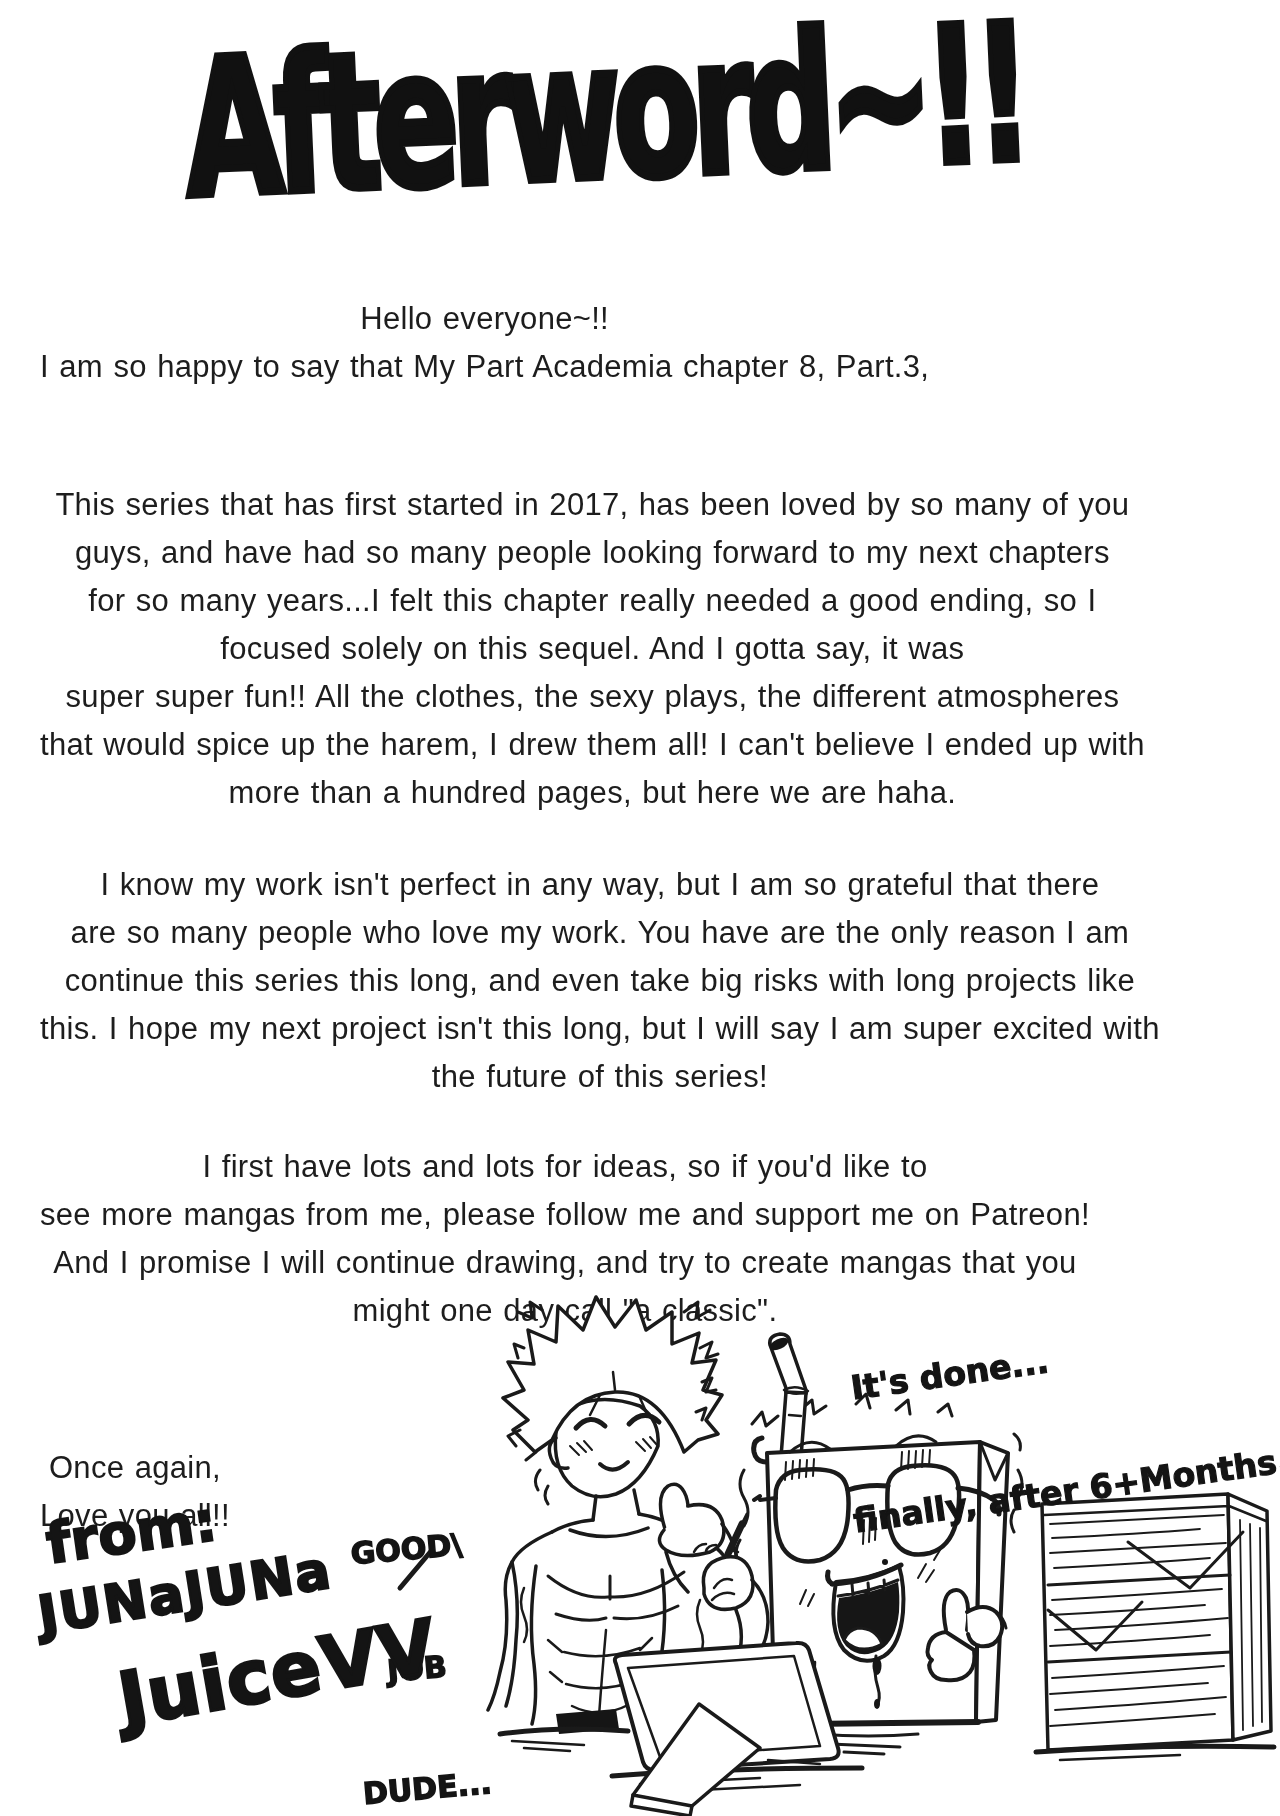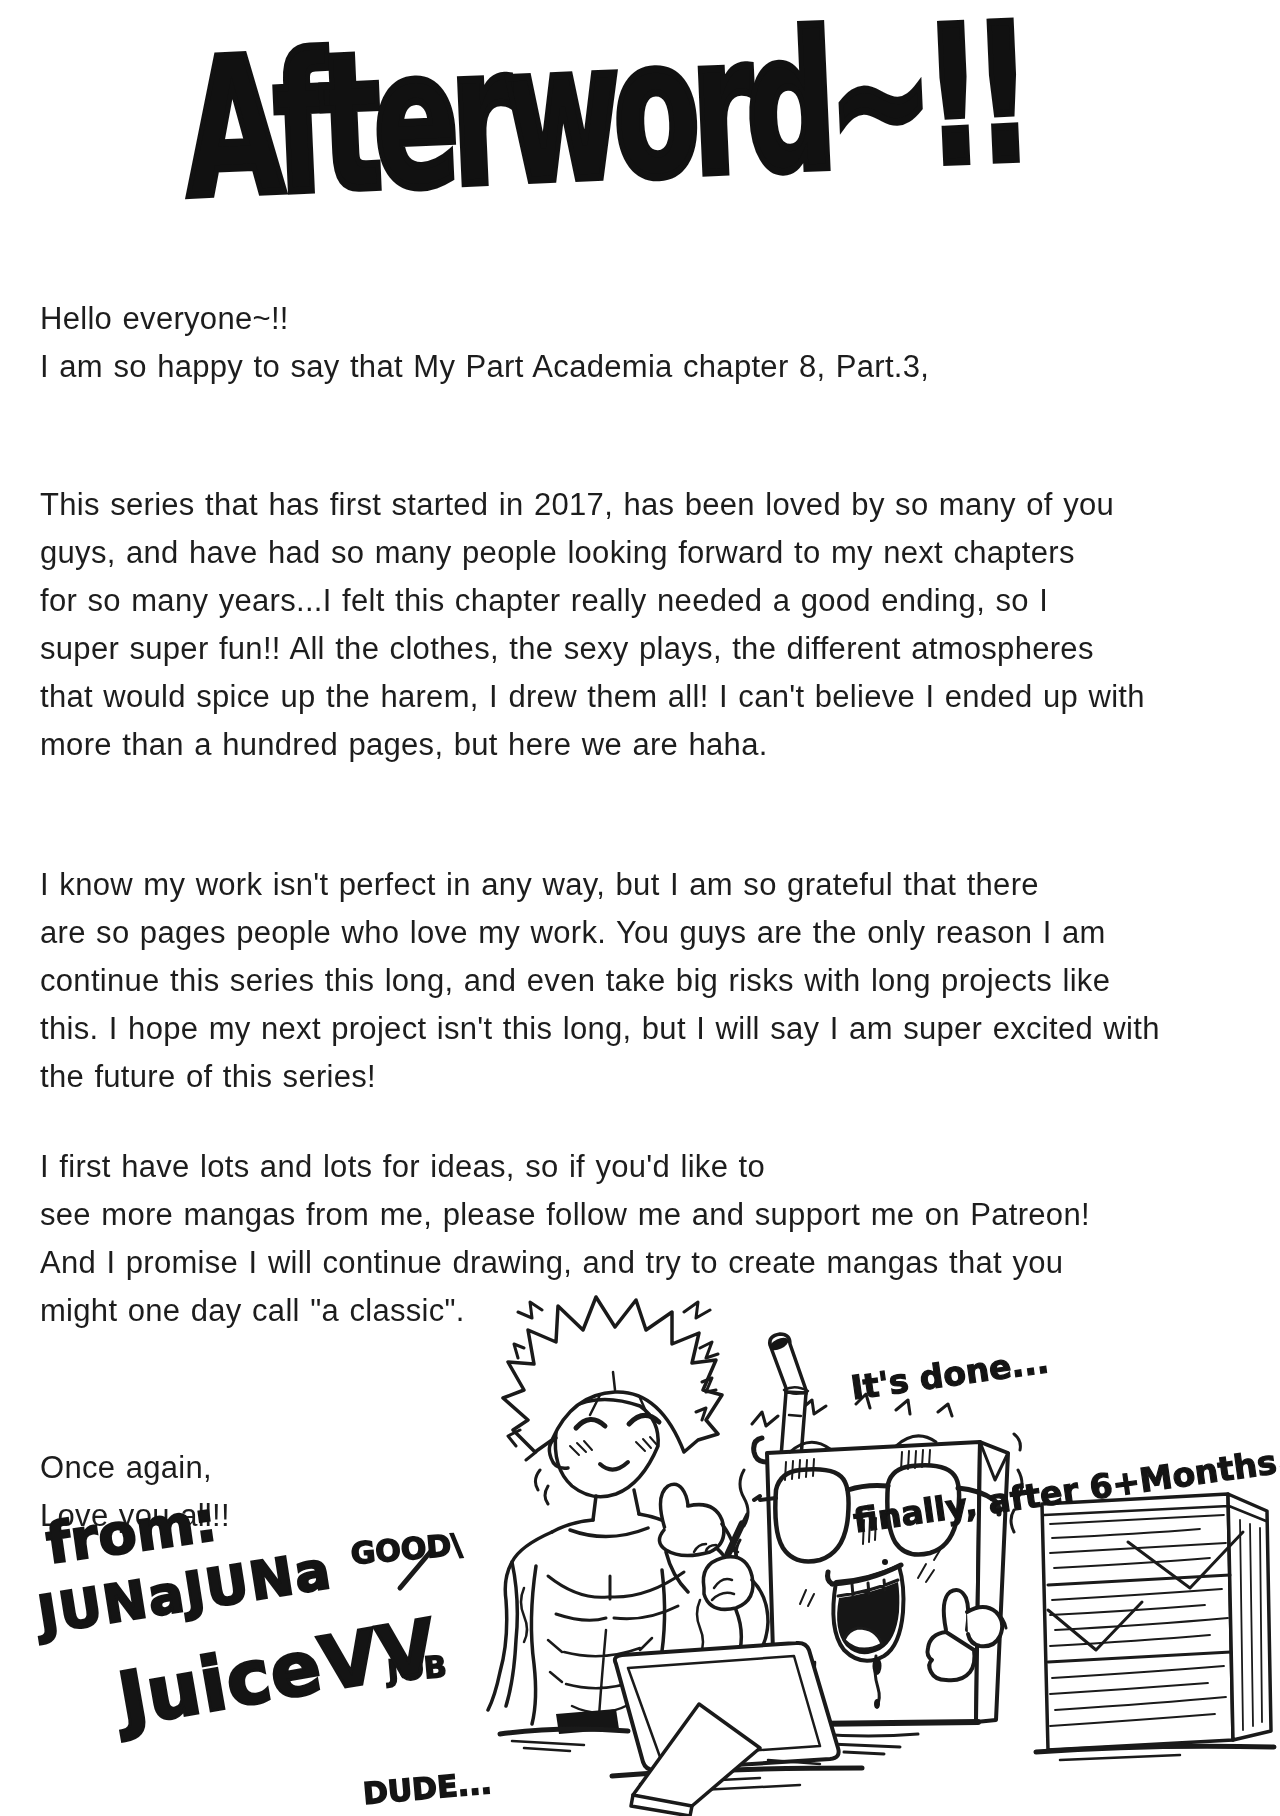--- a/index.html
+++ b/index.html
@@ -16,21 +16,21 @@
     transform-origin:left top;
     -webkit-text-stroke:5px #111;
     color:#111; white-space:pre;
   }
   .para {
     position:absolute; left:40px;
     font-size:31px; line-height:48px;
     letter-spacing:0.3px; word-spacing:1.5px;
     color:#1d1d1d;
   }
-  .line { white-space:pre; }
+  .line { white-space:pre;text-align:center; }
   .hand { font-family:"DejaVu Sans", sans-serif; font-weight:bold; color:#141414; }
   .done-note {
     position:absolute; left:820px; top:1282px;
     font-size:33px; line-height:44px;
     transform:rotate(-8deg); transform-origin:left top;
     -webkit-text-stroke:1.2px #141414; white-space:pre;
   }
   .done-note .l1 { padding-left:16px; }
   .goodjob {
     position:absolute; left:328px; top:1456px; width:140px;
@@ -67,28 +67,29 @@
 
   <div class="para" style="top:295px">
     <div class="line">Hello everyone~!!</div>
     <div class="line">I am so happy to say that My Part Academia chapter 8, Part.3,</div>
   </div>
 
   <div class="para" style="top:481px">
     <div class="line">This series that has first started in 2017, has been loved by so many of you</div>
     <div class="line">guys, and have had so many people looking forward to my next chapters</div>
     <div class="line">for so many years...I felt this chapter really needed a good ending, so I</div>
+    <div class="line">focused solely on this sequel. And I gotta say, it was</div>
     <div class="line">super super fun!! All the clothes, the sexy plays, the different atmospheres</div>
     <div class="line">that would spice up the harem, I drew them all! I can't believe I ended up with</div>
     <div class="line">more than a hundred pages, but here we are haha.</div>
   </div>
 
   <div class="para" style="top:861px">
     <div class="line">I know my work isn't perfect in any way, but I am so grateful that there</div>
-    <div class="line">are so pages people who love my work. You guys are the only reason I am</div>
+    <div class="line">are so many people who love my work. You have are the only reason I am</div>
     <div class="line">continue this series this long, and even take big risks with long projects like</div>
     <div class="line">this. I hope my next project isn't this long, but I will say I am super excited with</div>
     <div class="line">the future of this series!</div>
   </div>
 
   <div class="para" style="top:1143px">
     <div class="line">I first have lots and lots for ideas, so if you'd like to</div>
     <div class="line">see more mangas from me, please follow me and support me on Patreon!</div>
     <div class="line">And I promise I will continue drawing, and try to create mangas that you</div>
     <div class="line">might one day call "a classic".</div>

